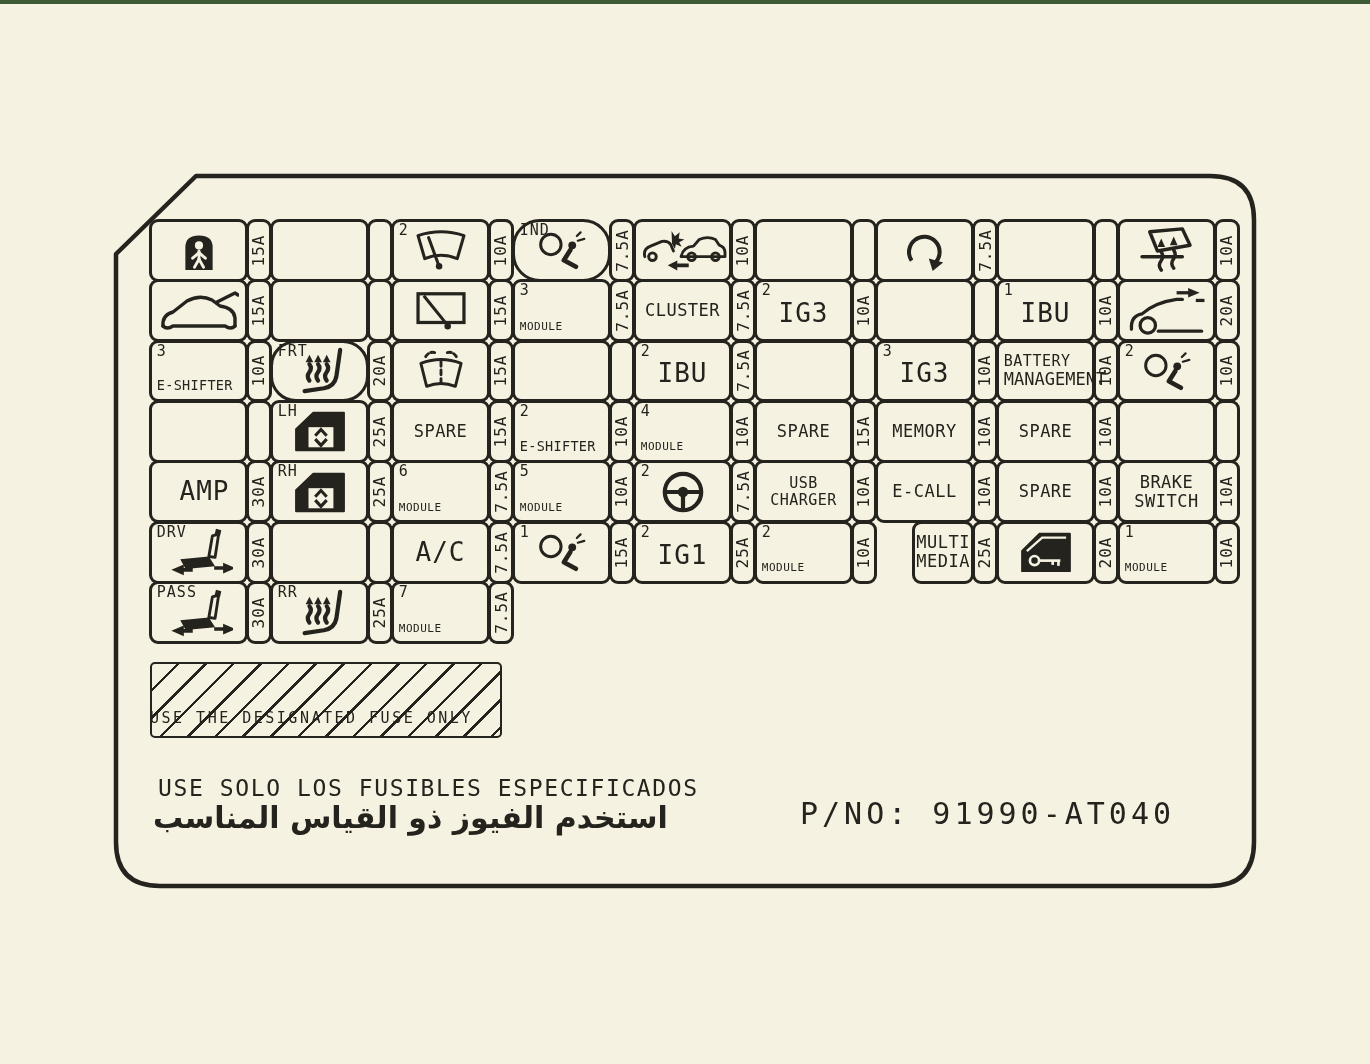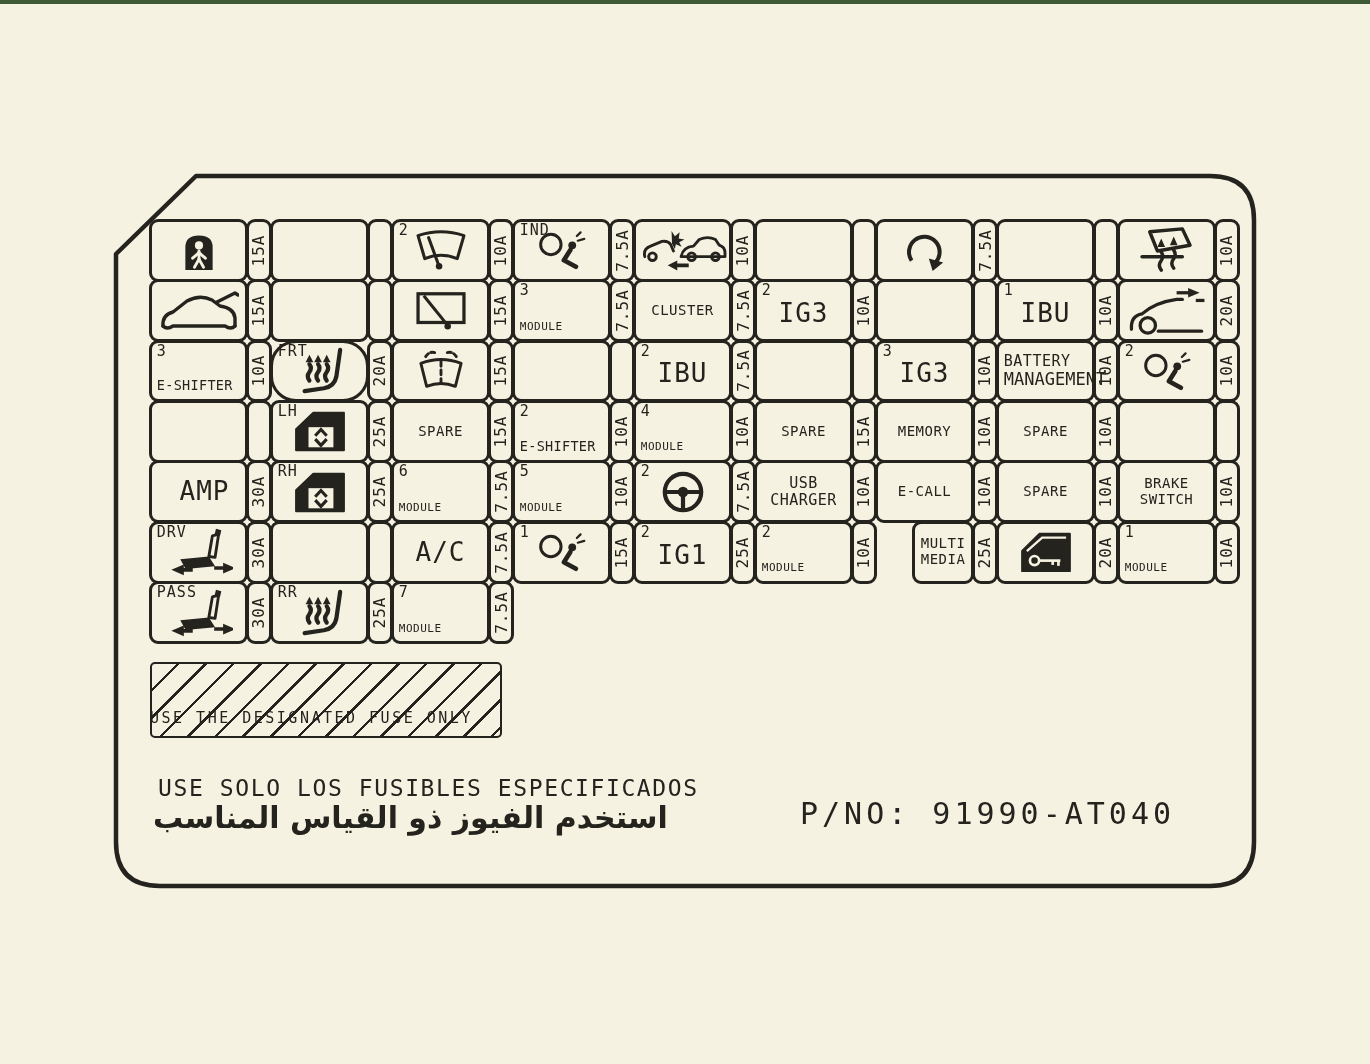--- a/index.html
+++ b/index.html
@@ -30,21 +30,21 @@
     transform:rotate(-90deg);
     font-size:16px;letter-spacing:1px;white-space:nowrap;
   }
   .num{
     position:absolute;top:1px;left:5px;
     font-size:15px;letter-spacing:1px;line-height:1.05;
   }
   .lbl{white-space:pre-line;text-align:center;line-height:1.12;letter-spacing:.5px;}
   .v-big .lbl{font-size:26px;letter-spacing:1px;}
   .v-big.hasnum .lbl{padding-top:6px;}
-  .v-center-md .lbl{font-size:14px;}
+  .v-center-md .lbl{font-size:17px;}
   .v-center-sm .lbl{font-size:15px;}
   .v-left-md,.v-left-sm{justify-content:flex-start;align-items:flex-end;padding:0 0 6px 5px;}
   .v-left-md .lbl,.v-left-sm .lbl{text-align:left;}
   .v-left-md .lbl{font-size:11px;}
   .v-left-sm .lbl{font-size:13.5px;letter-spacing:.3px;}
   .v-two-left{flex-direction:column;align-items:flex-start;justify-content:center;padding-left:5px;}
   .v-two-left .lbl{text-align:right;font-size:15px;}
   .v-two-left .lbl2{text-align:left;font-size:17px;letter-spacing:0;}
   .icon-wrap{display:flex;align-items:center;justify-content:center;}
   .icon-wrap svg{display:block;}
@@ -103,21 +103,21 @@
       <path d="M6 8 Q30 0 54 8 L47 32 Q30 25 13 32 Z"></path>
       <path d="M28 40 L17 10"></path>
           </g>
     <circle cx="28" cy="40" r="3.4" fill="#24231d"></circle>
         </svg>
       </span>
     </div>
     <div class="amp" style="grid-area: 1 / 6;">
       <span>10A</span>
     </div>
-    <div class="cell hasnum" style="grid-area: 1 / 7;">
+    <div class="cell hasnum" style="grid-area: 1 / 7; border-radius: 28px;">
       <span class="num">IND</span>
       <span class="icon-wrap">
         <svg width="52" height="42" viewBox="0 0 56 44">
     <circle cx="16" cy="16" r="11" fill="none" stroke="#24231d" stroke-width="3.2"></circle>
     <circle cx="39" cy="17" r="4.2" fill="#24231d"></circle>
     <path d="M37 22 L30 33 L43 40" fill="none" stroke="#24231d" stroke-width="5" stroke-linejoin="round" stroke-linecap="round"></path>
     <g stroke="#24231d" stroke-width="2.4" stroke-linecap="round">
       <path d="M45 12 l7 -2"></path>
             <path d="M44 7 l4 -4"></path>
           </g>

